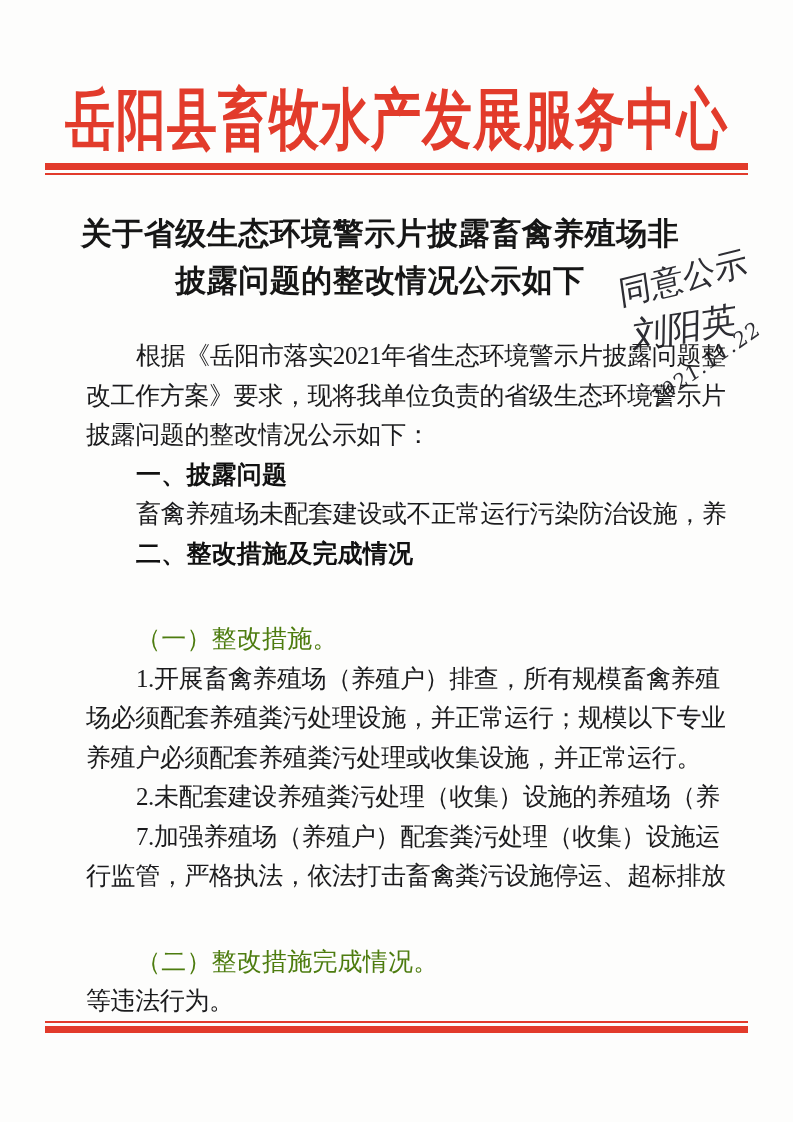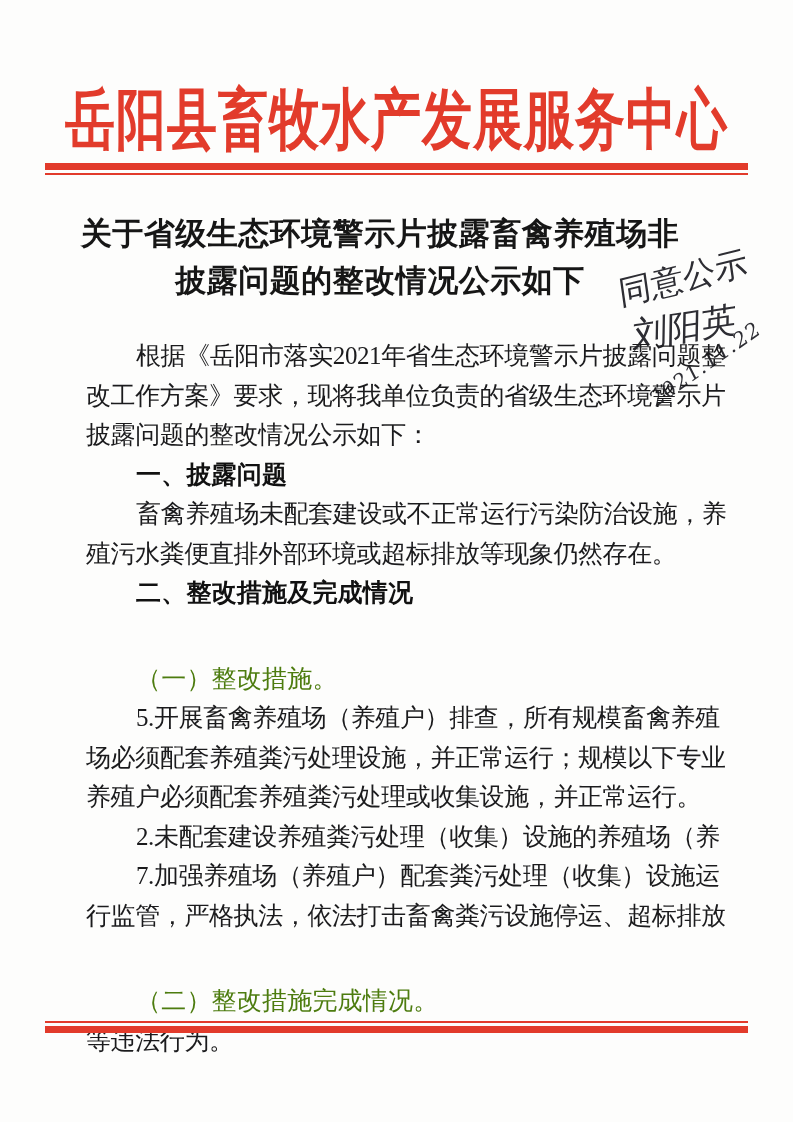--- a/index.html
+++ b/index.html
@@ -73,24 +73,23 @@
 <div class="hw hw-approval">同意公示</div>
 <div class="hw hw-signature">刘阳英</div>
 <div class="hw hw-date">2021.11.22</div>
 
 <div class="body-text">
   <div class="ln indent">根据《岳阳市落实2021年省生态环境警示片披露问题整</div>
   <div class="ln">改工作方案》要求，现将我单位负责的省级生态环境警示片</div>
   <div class="ln">披露问题的整改情况公示如下：</div>
   <div class="ln indent hd-hei">一、披露问题</div>
   <div class="ln indent">畜禽养殖场未配套建设或不正常运行污染防治设施，养</div>
-  <div class="ln">殖污水粪便直排外部环境或超标排放等现象仍然存在。</div>
   <div class="ln indent hd-hei">二、整改措施及完成情况</div>
   <div class="ln indent hd-kai">（一）整改措施。</div>
-  <div class="ln indent">5.开展畜禽养殖场（养殖户）排查，所有规模畜禽养殖</div>
+  <div class="ln indent">1.开展畜禽养殖场（养殖户）排查，所有规模畜禽养殖</div>
   <div class="ln">场必须配套养殖粪污处理设施，并正常运行；规模以下专业</div>
   <div class="ln">养殖户必须配套养殖粪污处理或收集设施，并正常运行。</div>
   <div class="ln indent">2.未配套建设养殖粪污处理（收集）设施的养殖场（养</div>
   <div class="ln indent">7.加强养殖场（养殖户）配套粪污处理（收集）设施运</div>
   <div class="ln">行监管，严格执法，依法打击畜禽粪污设施停运、超标排放</div>
   <div class="ln indent hd-kai">（二）整改措施完成情况。</div>
   <div class="ln">等违法行为。</div>
 </div>
 
 <div class="rule rule-bot-thin"></div>

